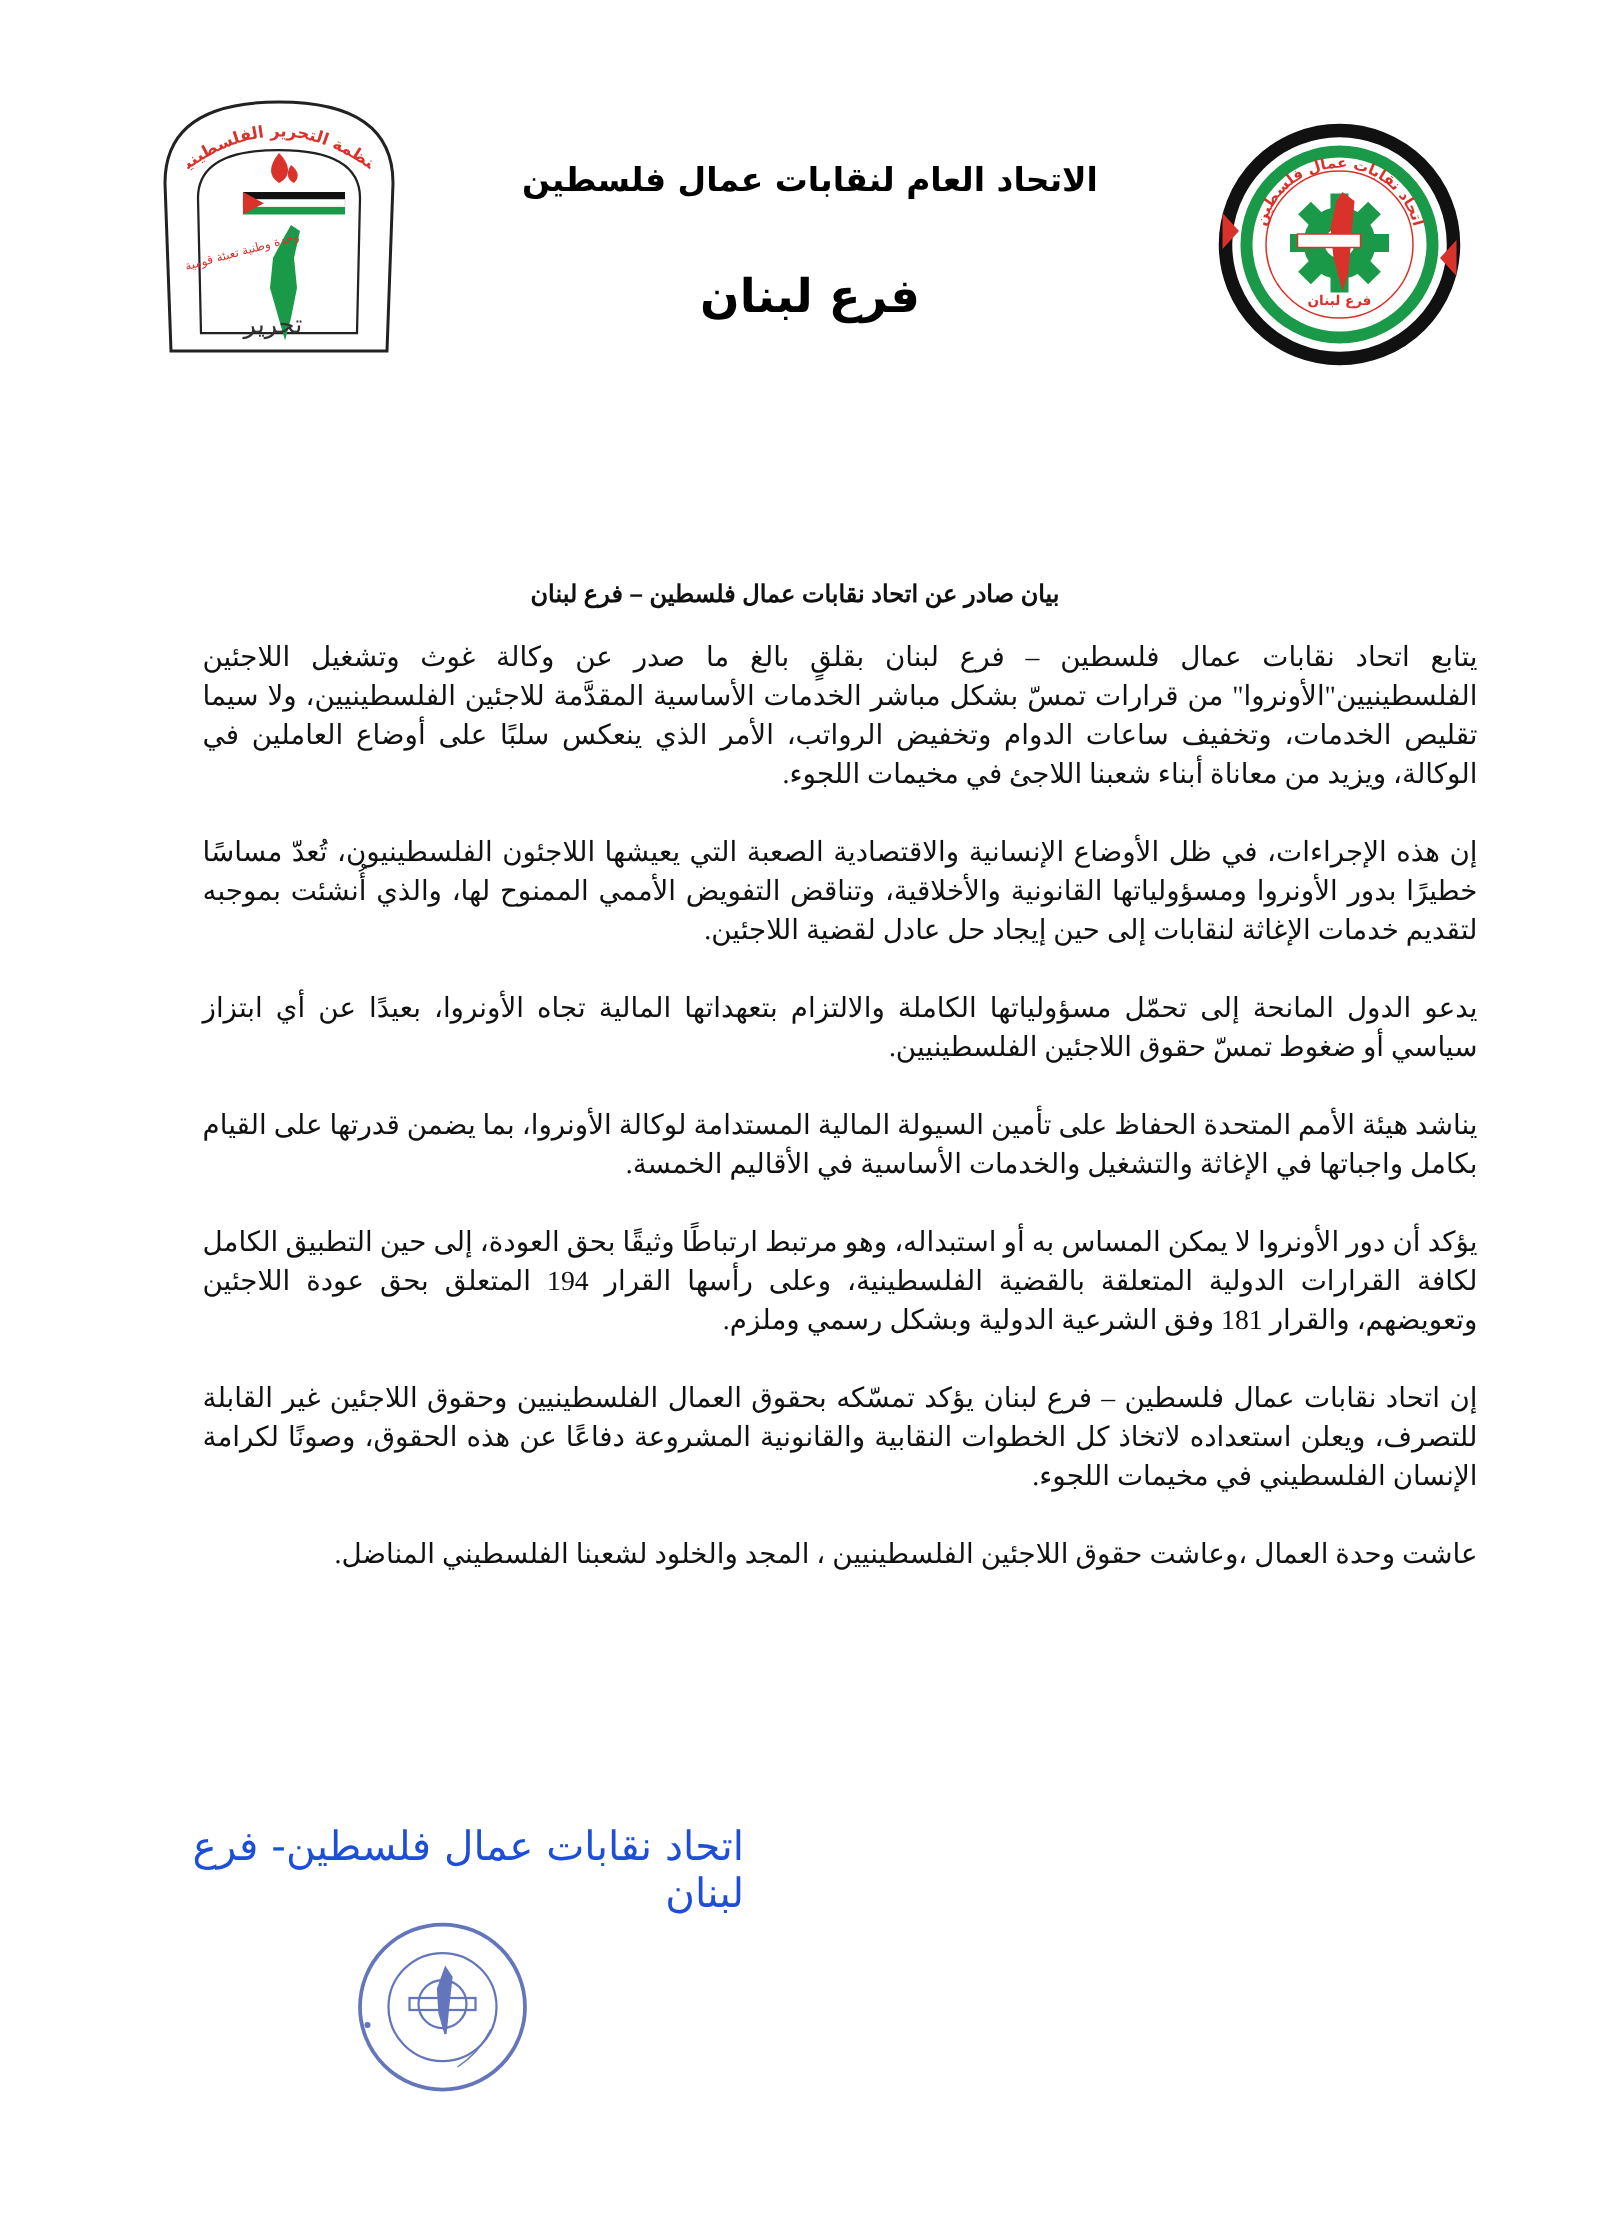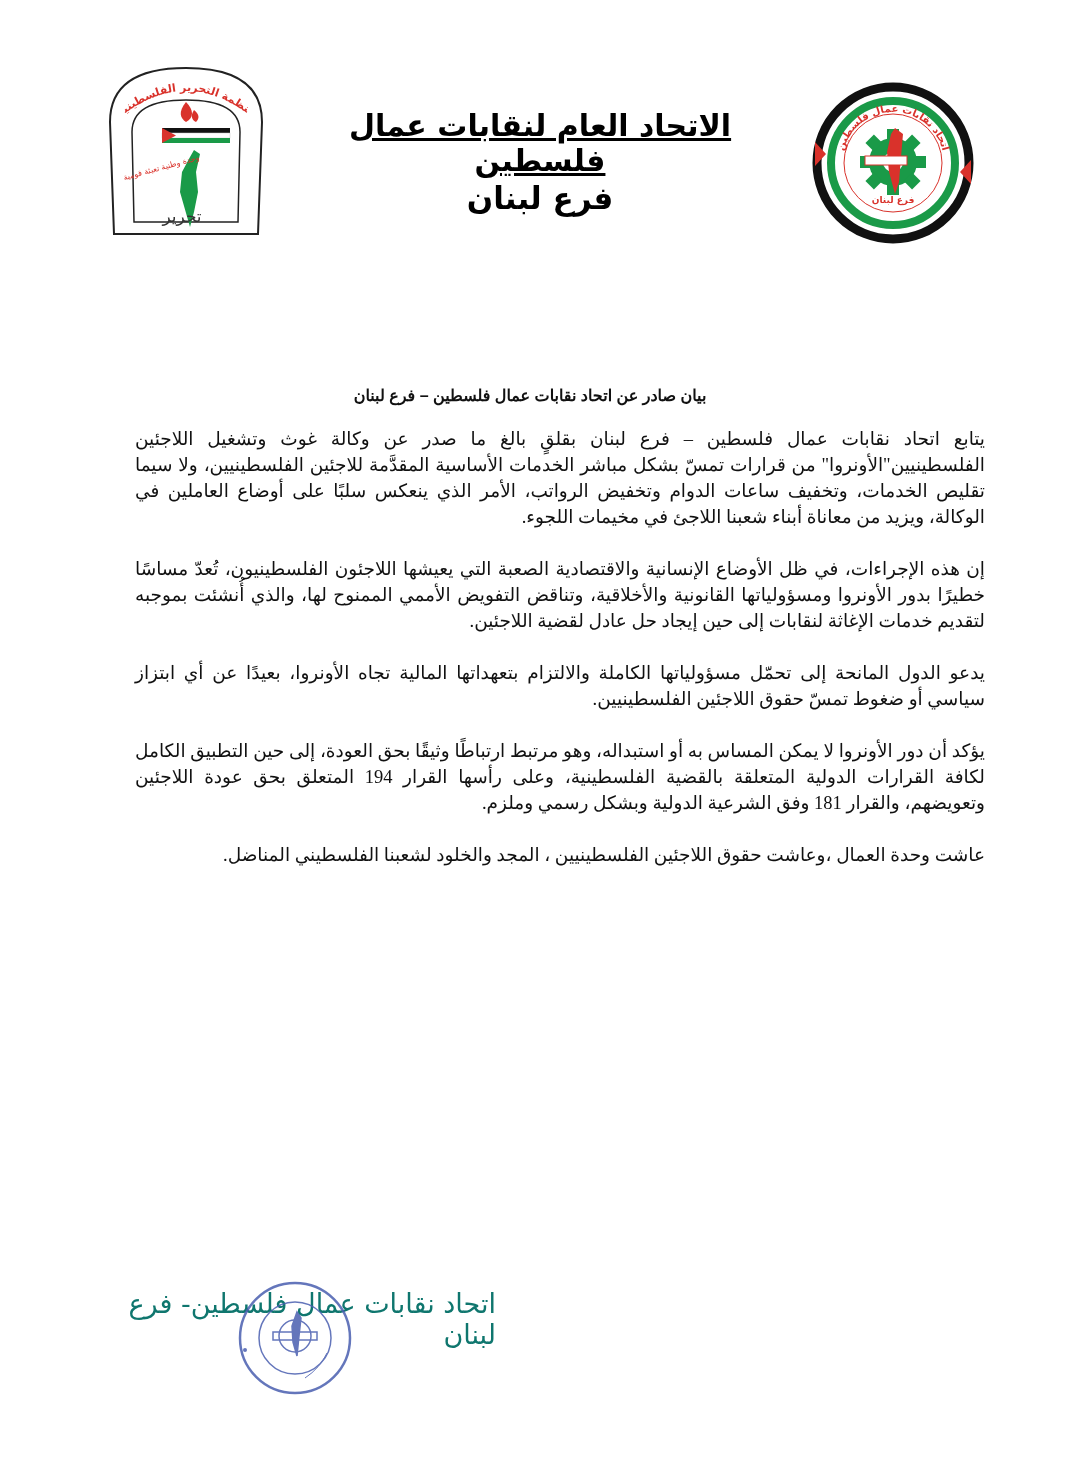--- a/index.html
+++ b/index.html
@@ -8,36 +8,36 @@
       font-family: "DejaVu Sans", "Liberation Sans", sans-serif; color: #111;
     }
     .logo { position: absolute; }
     .logo-right { left: 812px; top: 82px; width: 162px; height: 162px; }
     .logo-left { left: 102px; top: 62px; width: 168px; height: 178px; }
     .header-title {
       position: absolute; left: 280px; width: 520px; text-align: center;
       direction: rtl; font-weight: bold; color: #000;
       font-family: "DejaVu Sans", sans-serif;
     }
-    .header-title.line1 { top: 108px; font-size: 30px; text-decoration: underline; }
+    .header-title.line1 { top: 108px; font-size: 22px; }
     .header-title.line2 { top: 180px; font-size: 31px; }
     .statement-title {
       position: absolute; top: 386px; left: 300px; width: 460px; text-align: center;
       direction: rtl; font-weight: bold; font-size: 16px;
       font-family: "Liberation Sans", sans-serif;
     }
     .body-text {
       position: absolute; left: 135px; width: 850px; top: 408px;
       direction: rtl; text-align: justify; text-align-last: right;
       font-family: "Liberation Serif", serif; font-size: 18.5px; line-height: 26px;
     }
     .body-text p { margin: 18px 0 26px 0; }
     .signature {
-      position: absolute; top: 1288px; left: 96px; width: 400px; direction: rtl; text-align: right;
-      font-family: "DejaVu Sans", sans-serif; font-size: 27px; color: #0f766e;
+      position: absolute; top: 1216px; left: 96px; width: 400px; direction: rtl; text-align: right;
+      font-family: "DejaVu Sans", sans-serif; font-size: 27px; color: #1d4ed8;
     }
     .stamp { position: absolute; left: 235px; top: 1278px; width: 120px; height: 120px; opacity: 0.85; }
   </style>
 </head>
 <body>
 
 <div class="logo logo-right">
   <svg width="162" height="162" viewBox="0 0 162 162">
     <circle cx="81" cy="81" r="76" fill="#fff" stroke="#111" stroke-width="9"></circle>
     <circle cx="81" cy="81" r="62" fill="#fff" stroke="#1a9a48" stroke-width="8"></circle>
@@ -90,21 +90,23 @@
 
 <div class="header-title line1">الاتحاد العام لنقابات عمال فلسطين</div>
 <div class="header-title line2">فرع لبنان</div>
 
 <div class="statement-title">بيان صادر عن اتحاد نقابات عمال فلسطين – فرع لبنان</div>
 
 <div class="body-text">
   <p>يتابع اتحاد نقابات عمال فلسطين – فرع لبنان بقلقٍ بالغ ما صدر عن وكالة غوث وتشغيل اللاجئين الفلسطينيين"الأونروا" من قرارات تمسّ بشكل مباشر الخدمات الأساسية المقدَّمة للاجئين الفلسطينيين، ولا سيما تقليص الخدمات، وتخفيف ساعات الدوام وتخفيض الرواتب، الأمر الذي ينعكس سلبًا على أوضاع العاملين في الوكالة، ويزيد من معاناة أبناء شعبنا اللاجئ في مخيمات اللجوء.</p>
   <p>إن هذه الإجراءات، في ظل الأوضاع الإنسانية والاقتصادية الصعبة التي يعيشها اللاجئون الفلسطينيون، تُعدّ مساسًا خطيرًا بدور الأونروا ومسؤولياتها القانونية والأخلاقية، وتناقض التفويض الأممي الممنوح لها، والذي أُنشئت بموجبه لتقديم خدمات الإغاثة لنقابات إلى حين إيجاد حل عادل لقضية اللاجئين.</p>
   <p>يدعو الدول المانحة إلى تحمّل مسؤولياتها الكاملة والالتزام بتعهداتها المالية تجاه الأونروا، بعيدًا عن أي ابتزاز سياسي أو ضغوط تمسّ حقوق اللاجئين الفلسطينيين.</p>
+  <p>يناشد هيئة الأمم المتحدة الحفاظ على تأمين السيولة المالية المستدامة لوكالة الأونروا، بما يضمن قدرتها على القيام بكامل واجباتها في الإغاثة والتشغيل والخدمات الأساسية في الأقاليم الخمسة.</p>
   <p>يؤكد أن دور الأونروا لا يمكن المساس به أو استبداله، وهو مرتبط ارتباطًا وثيقًا بحق العودة، إلى حين التطبيق الكامل لكافة القرارات الدولية المتعلقة بالقضية الفلسطينية، وعلى رأسها القرار 194 المتعلق بحق عودة اللاجئين وتعويضهم، والقرار 181 وفق الشرعية الدولية وبشكل رسمي وملزم.</p>
+  <p>إن اتحاد نقابات عمال فلسطين – فرع لبنان يؤكد تمسّكه بحقوق العمال الفلسطينيين وحقوق اللاجئين غير القابلة للتصرف، ويعلن استعداده لاتخاذ كل الخطوات النقابية والقانونية المشروعة دفاعًا عن هذه الحقوق، وصونًا لكرامة الإنسان الفلسطيني في مخيمات اللجوء.</p>
   <p>عاشت وحدة العمال ،وعاشت حقوق اللاجئين الفلسطينيين ، المجد والخلود لشعبنا الفلسطيني المناضل.</p>
 </div>
 
 <div class="signature">اتحاد نقابات عمال فلسطين- فرع لبنان</div>
 
 <div class="stamp">
   <svg width="120" height="120" viewBox="0 0 120 120">
     <circle cx="60" cy="60" r="55" fill="none" stroke="#4a5fb0" stroke-width="2.5"></circle>
     <circle cx="60" cy="60" r="36" fill="none" stroke="#4a5fb0" stroke-width="1.5"></circle>
     <g transform="translate(60,58)" fill="none" stroke="#4a5fb0" stroke-width="1.5">

